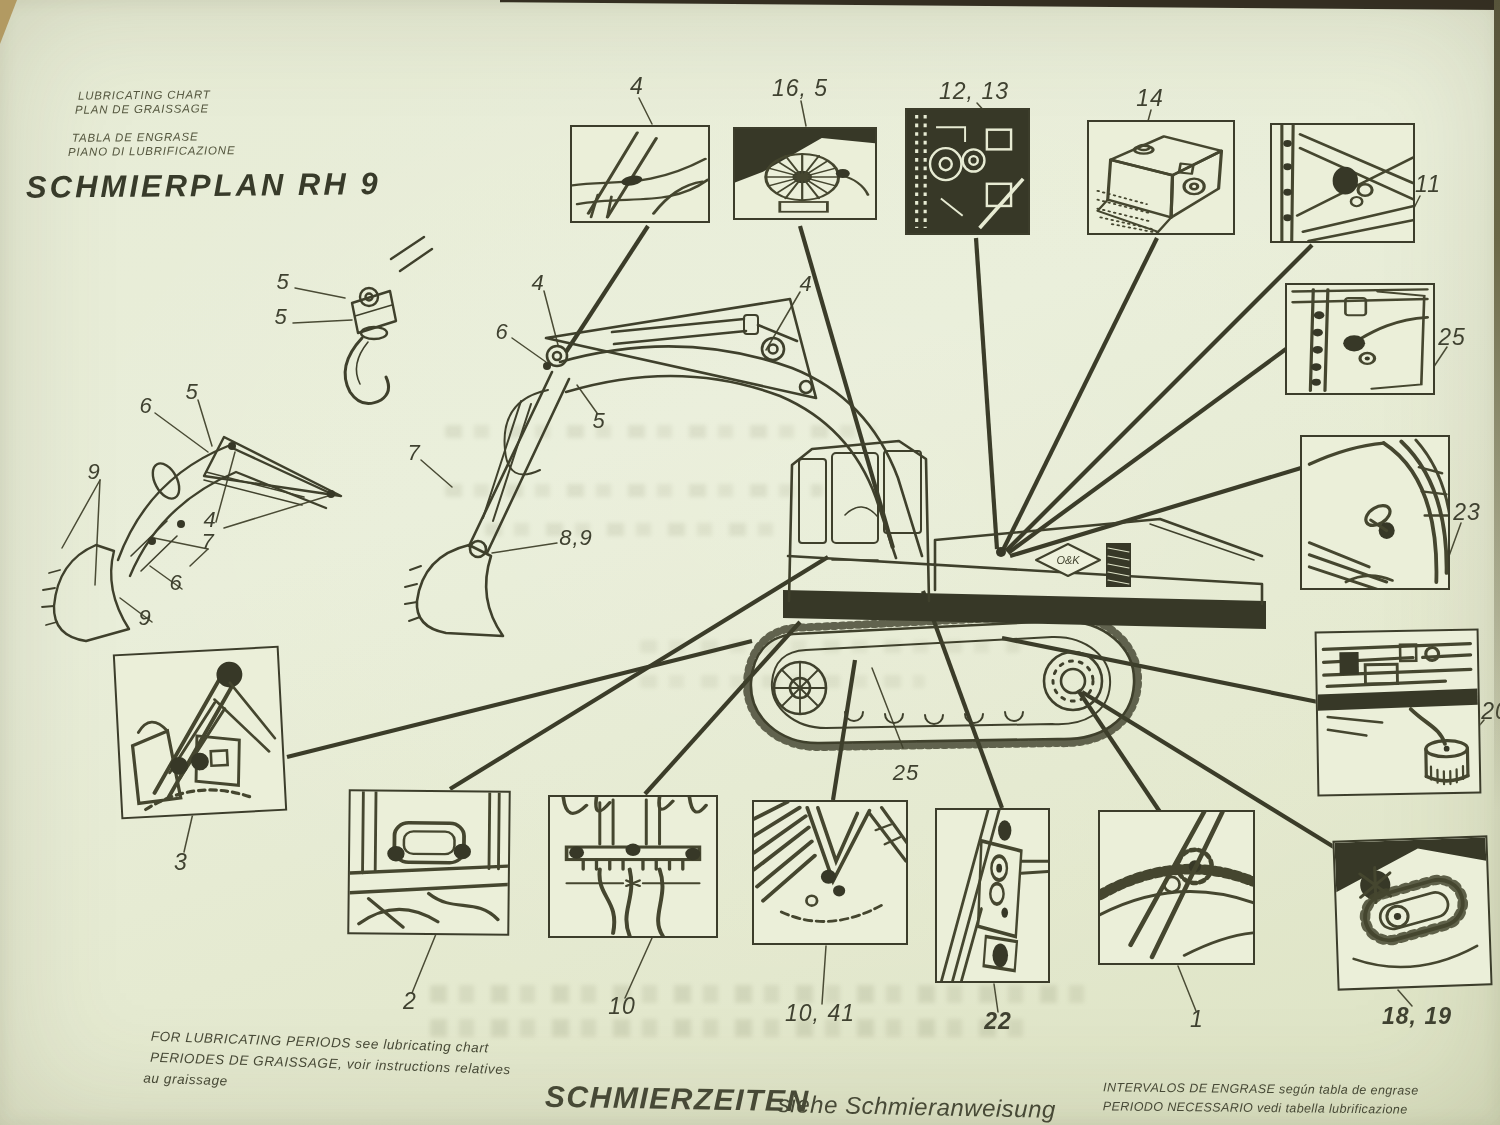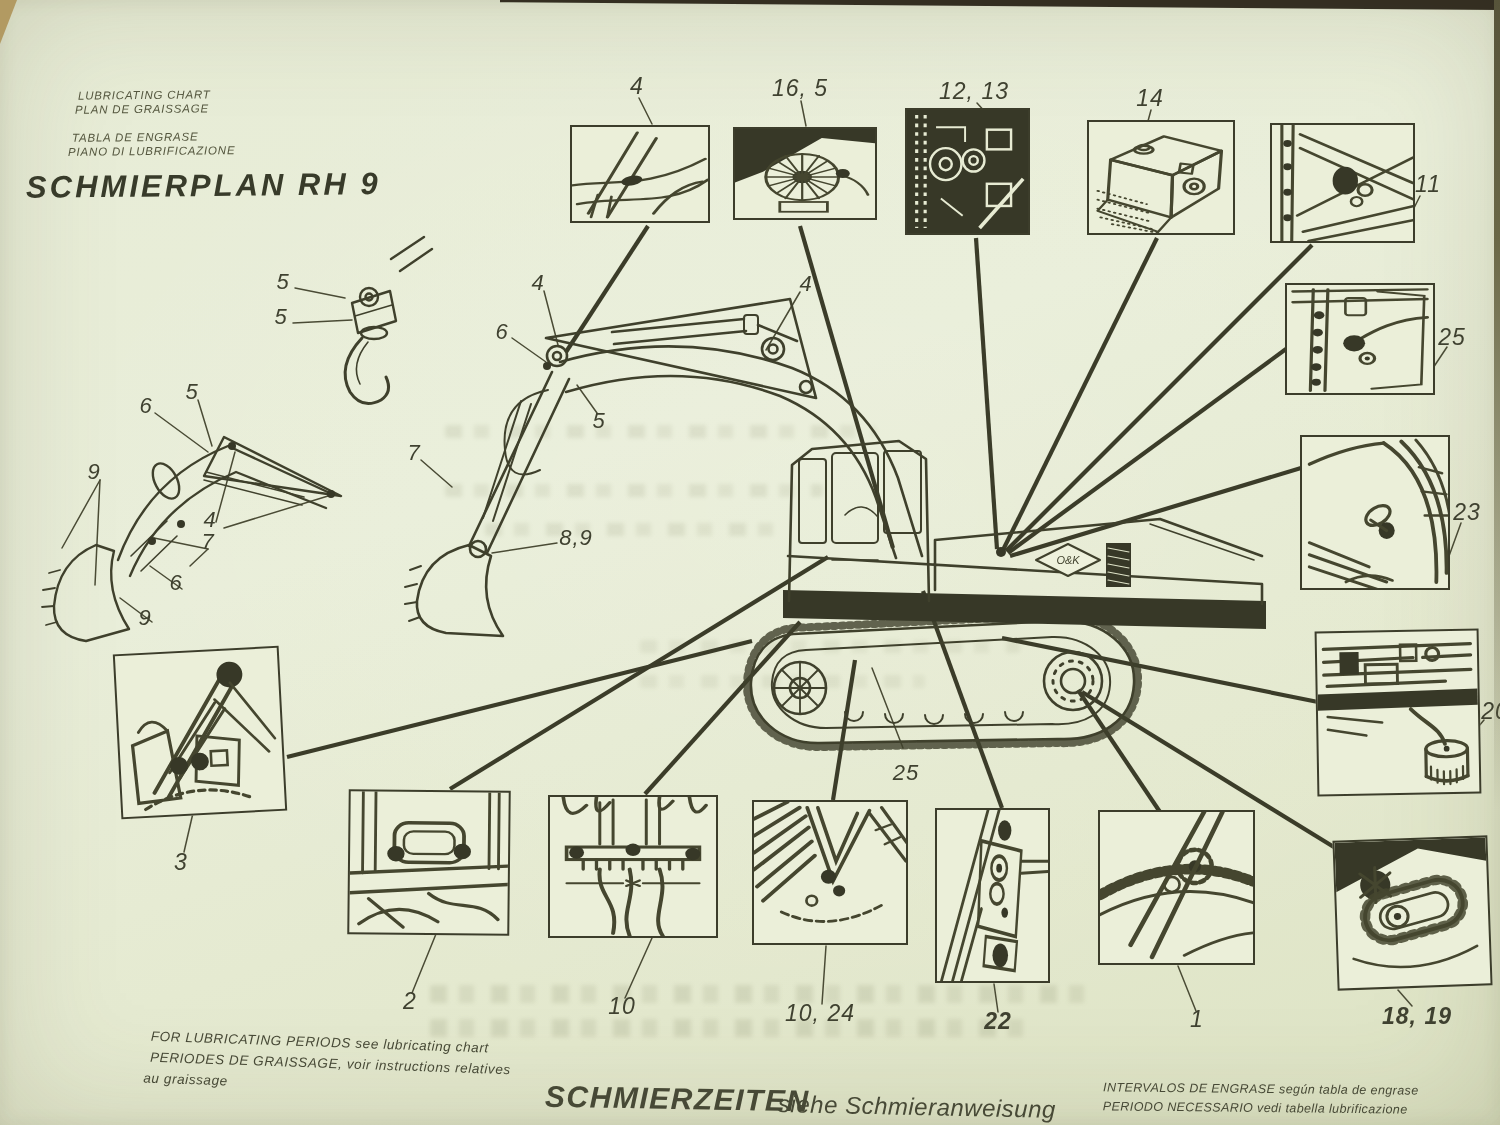--- a/index.html
+++ b/index.html
@@ -428,21 +428,21 @@
   <span class="box-label" style="left:800px;top:88px;">16, 5</span>
   <span class="box-label" style="left:974px;top:91px;">12, 13</span>
   <span class="box-label" style="left:1150px;top:98px;">14</span>
   <span class="box-label" style="left:1428px;top:184px;">11</span>
   <span class="box-label" style="left:1452px;top:337px;">25</span>
   <span class="box-label" style="left:1467px;top:512px;">23</span>
   <span class="box-label" style="left:1495px;top:711px;">20</span>
   <span class="box-label" style="left:1417px;top:1016px;font-weight:bold;">18, 19</span>
   <span class="box-label" style="left:1197px;top:1019px;">1</span>
   <span class="box-label" style="left:998px;top:1021px;font-weight:bold;">22</span>
-  <span class="box-label" style="left:820px;top:1013px;">10, 24</span>
+  <span class="box-label" style="left:820px;top:1013px;">10, 41</span>
   <span class="box-label" style="left:622px;top:1006px;">10</span>
   <span class="box-label" style="left:410px;top:1001px;">2</span>
   <span class="box-label" style="left:181px;top:862px;">3</span>
 
   <span class="callout" style="left:283px;top:282px;">5</span>
   <span class="callout" style="left:281px;top:317px;">5</span>
   <span class="callout" style="left:146px;top:406px;">6</span>
   <span class="callout" style="left:192px;top:392px;">5</span>
   <span class="callout" style="left:94px;top:472px;">9</span>
   <span class="callout" style="left:210px;top:520px;">4</span>

